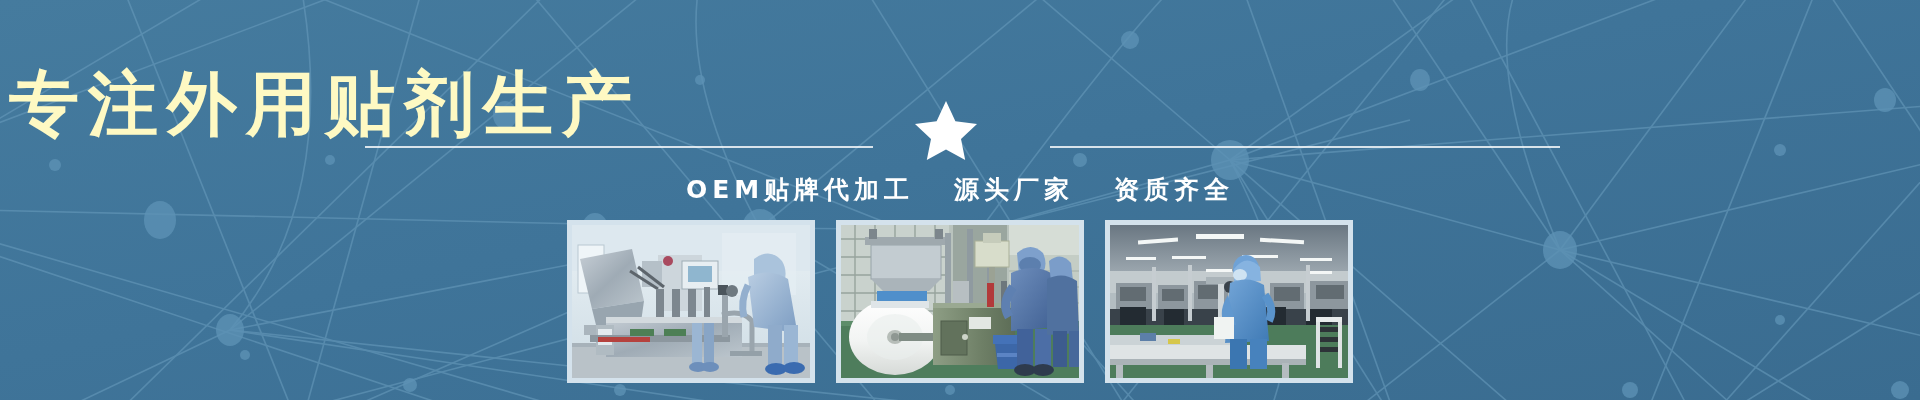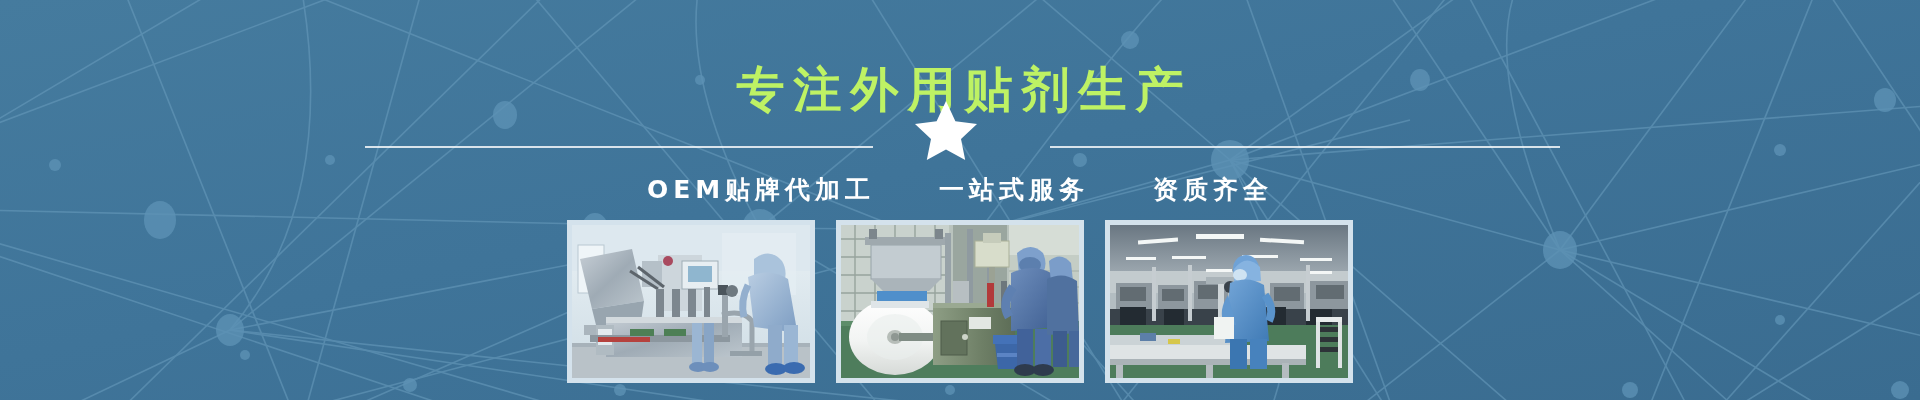--- a/index.html
+++ b/index.html
@@ -12,23 +12,22 @@
     position:relative;width:1920px;height:400px;overflow:hidden;
     background:#3f7499;
   }
   #bg-network{
     position:absolute;inset:0;width:1920px;height:400px;
     pointer-events:none;
   }
   
   #headline{
     position:absolute;left:0;top:14px;width:1920px;
-    text-align:center;
-    color:#bef264;
-    font-size:48px;
+    color:#fef9c3;
+    font-size:70px;
     font-weight:bold;
     letter-spacing:9px;
     line-height:86px;
     white-space:nowrap;
     text-indent:9px;
     font-family:"DejaVu Sans","Liberation Sans",sans-serif;
   }
   
   #divider-row{
     position:absolute;left:0;top:110px;width:1920px;height:44px;
@@ -39,21 +38,21 @@
   }
   #divider-left{left:365px;width:508px;}
   #divider-right{left:1050px;width:510px;}
   #star-icon{
     position:absolute;left:915px;top:100px;width:62px;height:60px;
   }
   
   #features{
     position:absolute;left:0;top:173px;width:1920px;
     display:flex;justify-content:center;align-items:center;
-    gap:64px;
+    gap:40px;
     white-space:nowrap;
   }
   .feature-item{
     color:#ffffff;
     font-size:25px;
     font-weight:bold;
     letter-spacing:5px;
     line-height:34px;
     font-family:"DejaVu Sans","Liberation Sans",sans-serif;
   }
@@ -177,21 +176,21 @@
   <div id="divider-row">
     <div class="divider-line" id="divider-left"></div>
     <div class="divider-line" id="divider-right"></div>
   </div>
   <svg id="star-icon" viewBox="0 0 62 60">
     <polygon fill="#ffffff" points="31,1 40.4,21.2 62,23.9 46,38.9 50.2,60 31,49.5 11.8,60 16,38.9 0,23.9 21.6,21.2"></polygon>
   </svg>
 
   <div id="features">
     <span class="feature-item">OEM贴牌代加工</span>
-    <span class="feature-item">一站式服务</span>
+    <span class="feature-item">源头厂家</span>
     <span class="feature-item">资质齐全</span>
   </div>
 
   <div id="photo-strip">
 
     <div class="photo-frame">
       <div class="photo-inner">
         <svg class="photo-svg" viewBox="0 0 238 153" preserveAspectRatio="xMidYMid slice">
           <defs>
             <linearGradient id="p1wall" x1="0" y1="0" x2="0" y2="1">

